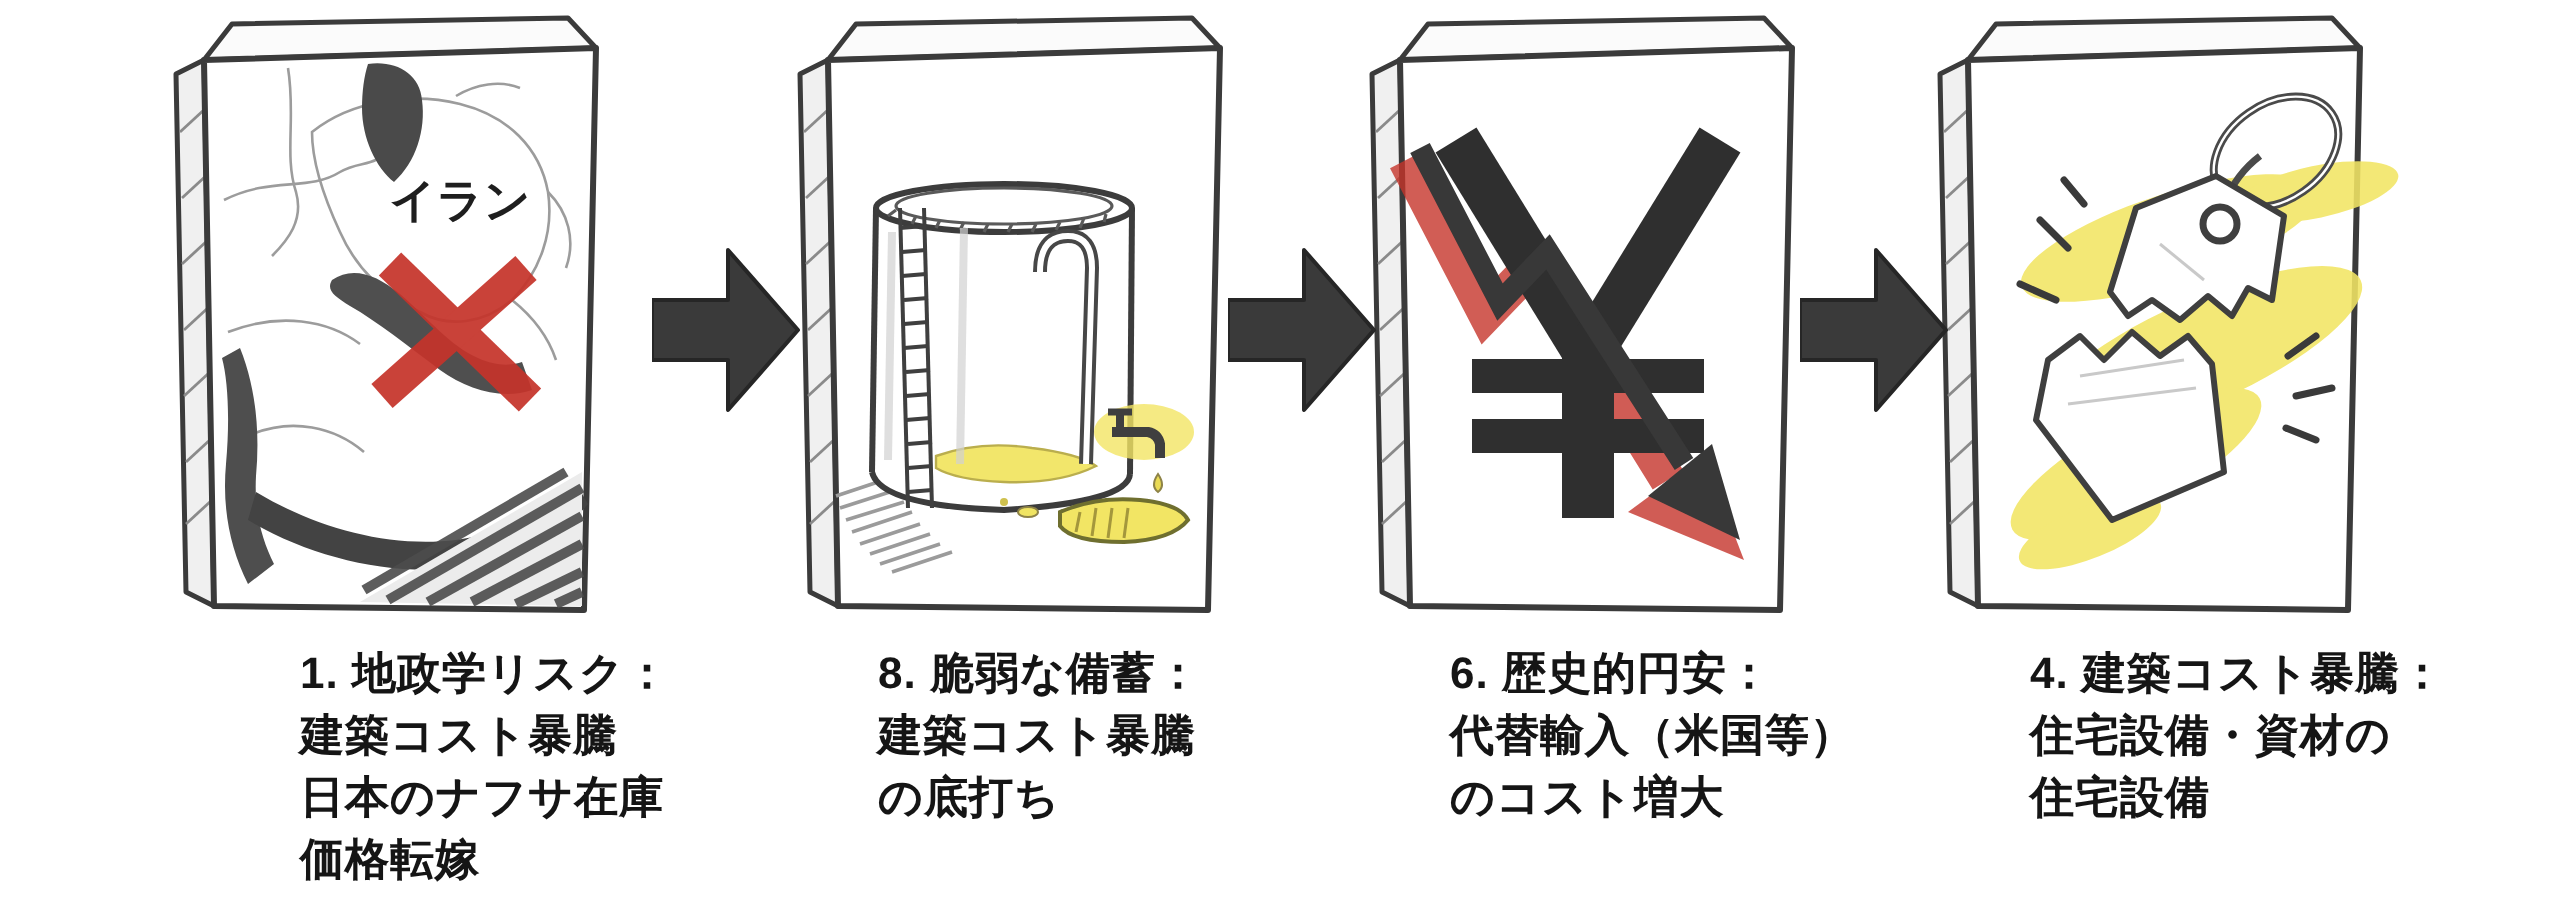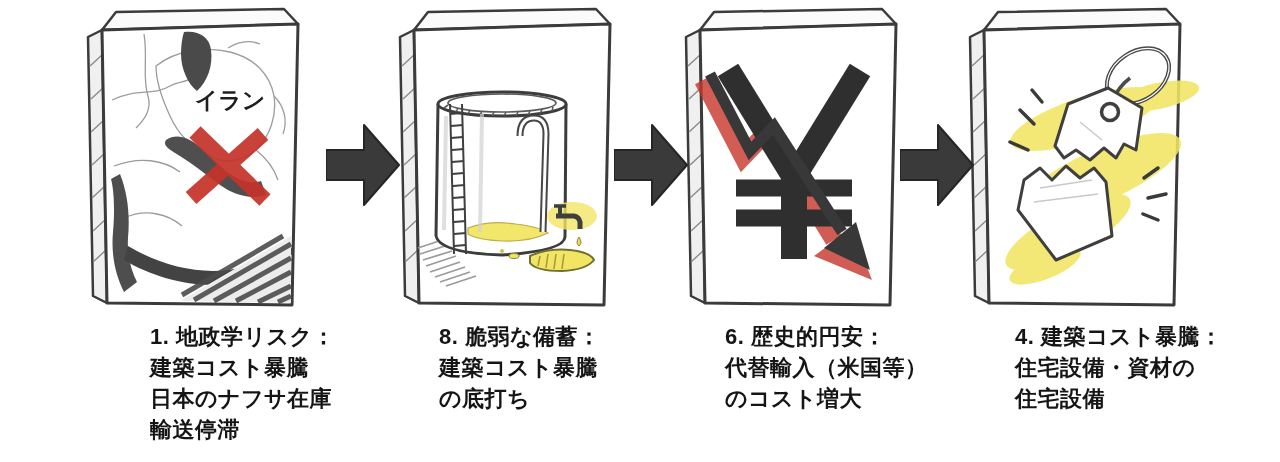--- a/index.html
+++ b/index.html
@@ -246,21 +246,21 @@
     <polygon points="0,30 38,30 38,5 73,45 38,85 38,60 0,60" fill="#3a3a3a" stroke="#262626" stroke-width="2" stroke-linejoin="round"></polygon>
   </svg>
   <svg class="flow-arrow" style="left:900px" width="76" height="90" viewBox="0 0 76 90">
     <polygon points="0,30 38,30 38,5 73,45 38,85 38,60 0,60" fill="#3a3a3a" stroke="#262626" stroke-width="2" stroke-linejoin="round"></polygon>
   </svg>
 
   <div class="caption" style="left:118px">
     <span class="cap-line">1. 地政学リスク：</span>
     <span class="cap-line">建築コスト暴騰</span>
     <span class="cap-line">日本のナフサ在庫</span>
-    <span class="cap-line">輸送停滞</span>
+    <span class="cap-line">価格転嫁</span>
   </div>
   <div class="caption" style="left:407px">
     <span class="cap-line">8. 脆弱な備蓄：</span>
     <span class="cap-line">建築コスト暴騰</span>
     <span class="cap-line">の底打ち</span>
   </div>
   <div class="caption" style="left:693px">
     <span class="cap-line">6. 歴史的円安：</span>
     <span class="cap-line">代替輸入（米国等）</span>
     <span class="cap-line">のコスト増大</span>

